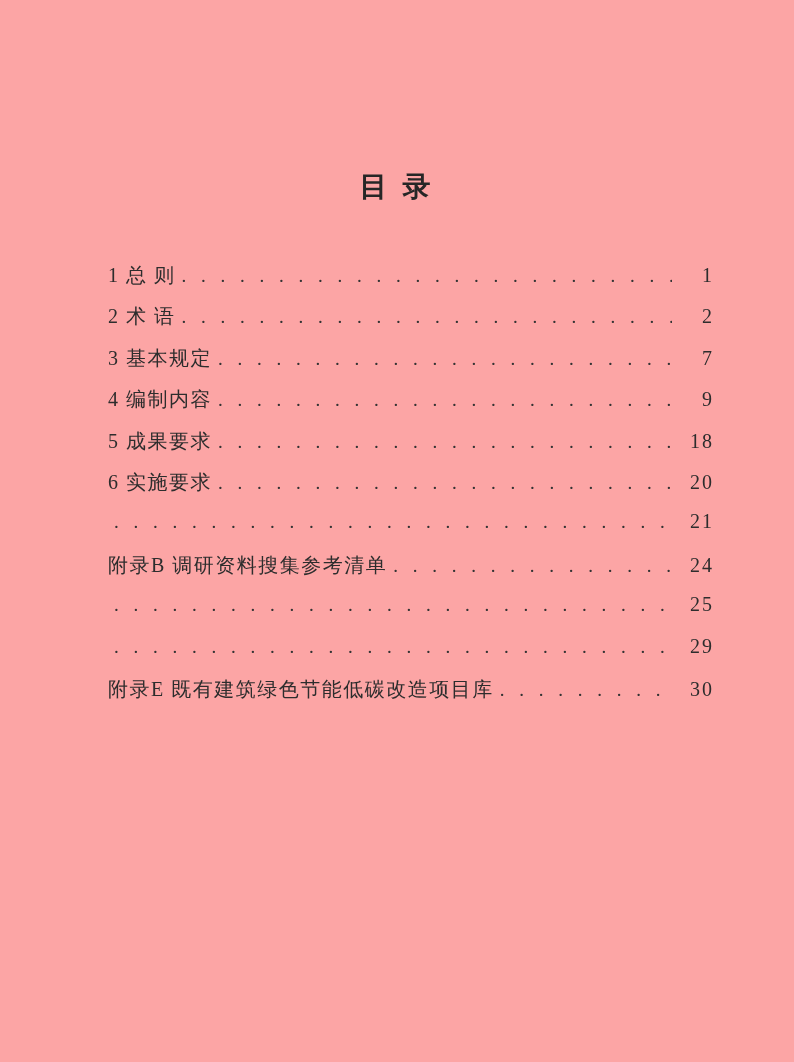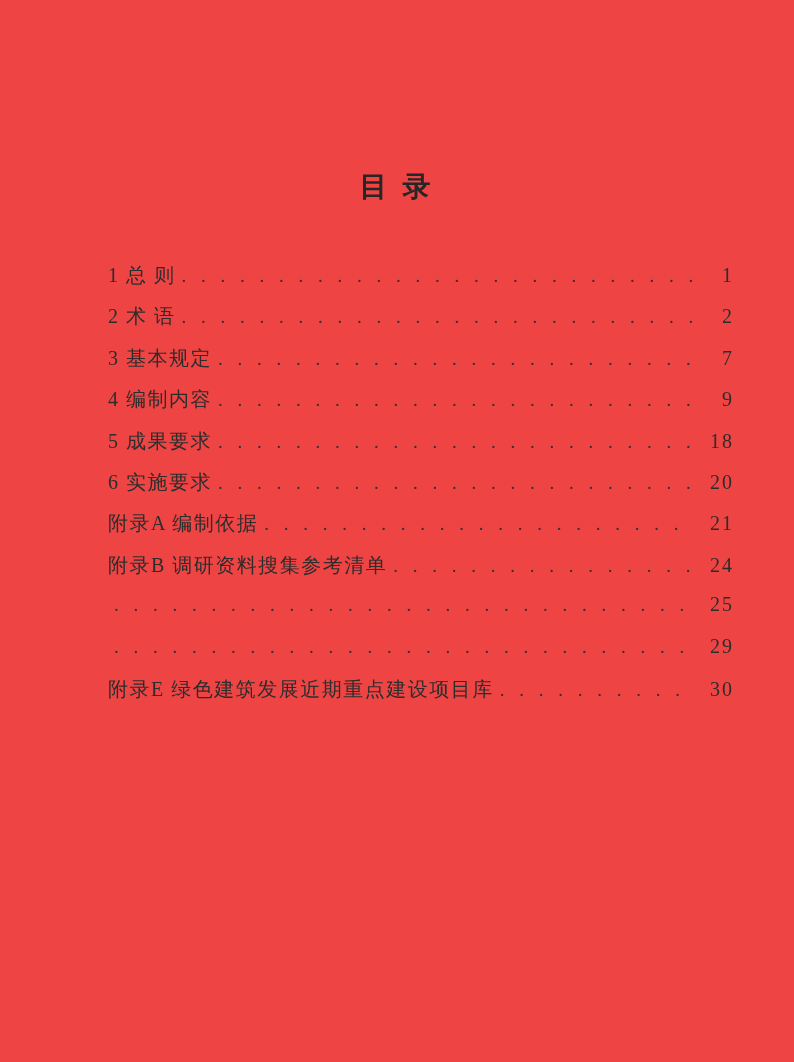--- a/index.html
+++ b/index.html
@@ -5,39 +5,39 @@
   html, body {
     margin: 0;
     padding: 0;
     background: #ffffff;
   }
   .page {
     position: relative;
     width: 794px;
     height: 1062px;
     margin: 0 auto;
-    background: #ef4444;
+    background: #fca5a5;
     font-family: "Liberation Serif", "DejaVu Serif", serif;
     color: #2d2d2d;
     overflow: hidden;
     box-sizing: border-box;
   }
   .doc-title {
     padding-top: 168px;
     text-align: center;
     font-size: 28px;
     line-height: 38px;
     font-weight: bold;
     letter-spacing: 4px;
     color: #262626;
   }
   .toc {
     margin-top: 56px;
     padding-left: 108px;
-    padding-right: 60px;
+    padding-right: 80px;
   }
   .toc-row {
     display: flex;
     align-items: baseline;
     height: 41.4px;
     font-size: 20px;
   }
   .toc-label {
     white-space: nowrap;
     letter-spacing: 1.5px;
@@ -98,21 +98,20 @@
       <span class="toc-page">18</span>
     </div>
 
     <div class="toc-row">
       <span class="toc-label">6 实施要求</span>
       <span class="toc-leader">. . . . . . . . . . . . . . . . . . . . . . . . . . . . . . . . . . . . . . . . . . . . . . . . . . . . . . . . . . . . . . . . . . . . . . . . . . . . . . . . . . . . . . . . . . . . . . . . . . . . . . . . . . . . . . . . . . . . . . . . </span>
       <span class="toc-page">20</span>
     </div>
 
     <div class="toc-row">
-      <span class="toc-label">附录A 编制依据</span>
       <span class="toc-leader">. . . . . . . . . . . . . . . . . . . . . . . . . . . . . . . . . . . . . . . . . . . . . . . . . . . . . . . . . . . . . . . . . . . . . . . . . . . . . . . . . . . . . . . . . . . . . . . . . . . . . . . . . . . . . . . . . . . . . . . . </span>
       <span class="toc-page">21</span>
     </div>
 
     <div class="toc-row">
       <span class="toc-label">附录B 调研资料搜集参考清单</span>
       <span class="toc-leader">. . . . . . . . . . . . . . . . . . . . . . . . . . . . . . . . . . . . . . . . . . . . . . . . . . . . . . . . . . . . . . . . . . . . . . . . . . . . . . . . . . . . . . . . . . . . . . . . . . . . . . . . . . . . . . . . . . . . . . . . </span>
       <span class="toc-page">24</span>
     </div>
 
@@ -120,19 +119,19 @@
       <span class="toc-leader">. . . . . . . . . . . . . . . . . . . . . . . . . . . . . . . . . . . . . . . . . . . . . . . . . . . . . . . . . . . . . . . . . . . . . . . . . . . . . . . . . . . . . . . . . . . . . . . . . . . . . . . . . . . . . . . . . . . . . . . . </span>
       <span class="toc-page">25</span>
     </div>
 
     <div class="toc-row">
       <span class="toc-leader">. . . . . . . . . . . . . . . . . . . . . . . . . . . . . . . . . . . . . . . . . . . . . . . . . . . . . . . . . . . . . . . . . . . . . . . . . . . . . . . . . . . . . . . . . . . . . . . . . . . . . . . . . . . . . . . . . . . . . . . . </span>
       <span class="toc-page">29</span>
     </div>
 
     <div class="toc-row">
-      <span class="toc-label">附录E 绿色建筑发展近期重点建设项目库</span>
+      <span class="toc-label">附录E 既有建筑绿色节能低碳改造项目库</span>
       <span class="toc-leader">. . . . . . . . . . . . . . . . . . . . . . . . . . . . . . . . . . . . . . . . . . . . . . . . . . . . . . . . . . . . . . . . . . . . . . . . . . . . . . . . . . . . . . . . . . . . . . . . . . . . . . . . . . . . . . . . . . . . . . . . </span>
       <span class="toc-page">30</span>
     </div>
   </div>
 
 </div>
 
 </body></html>

